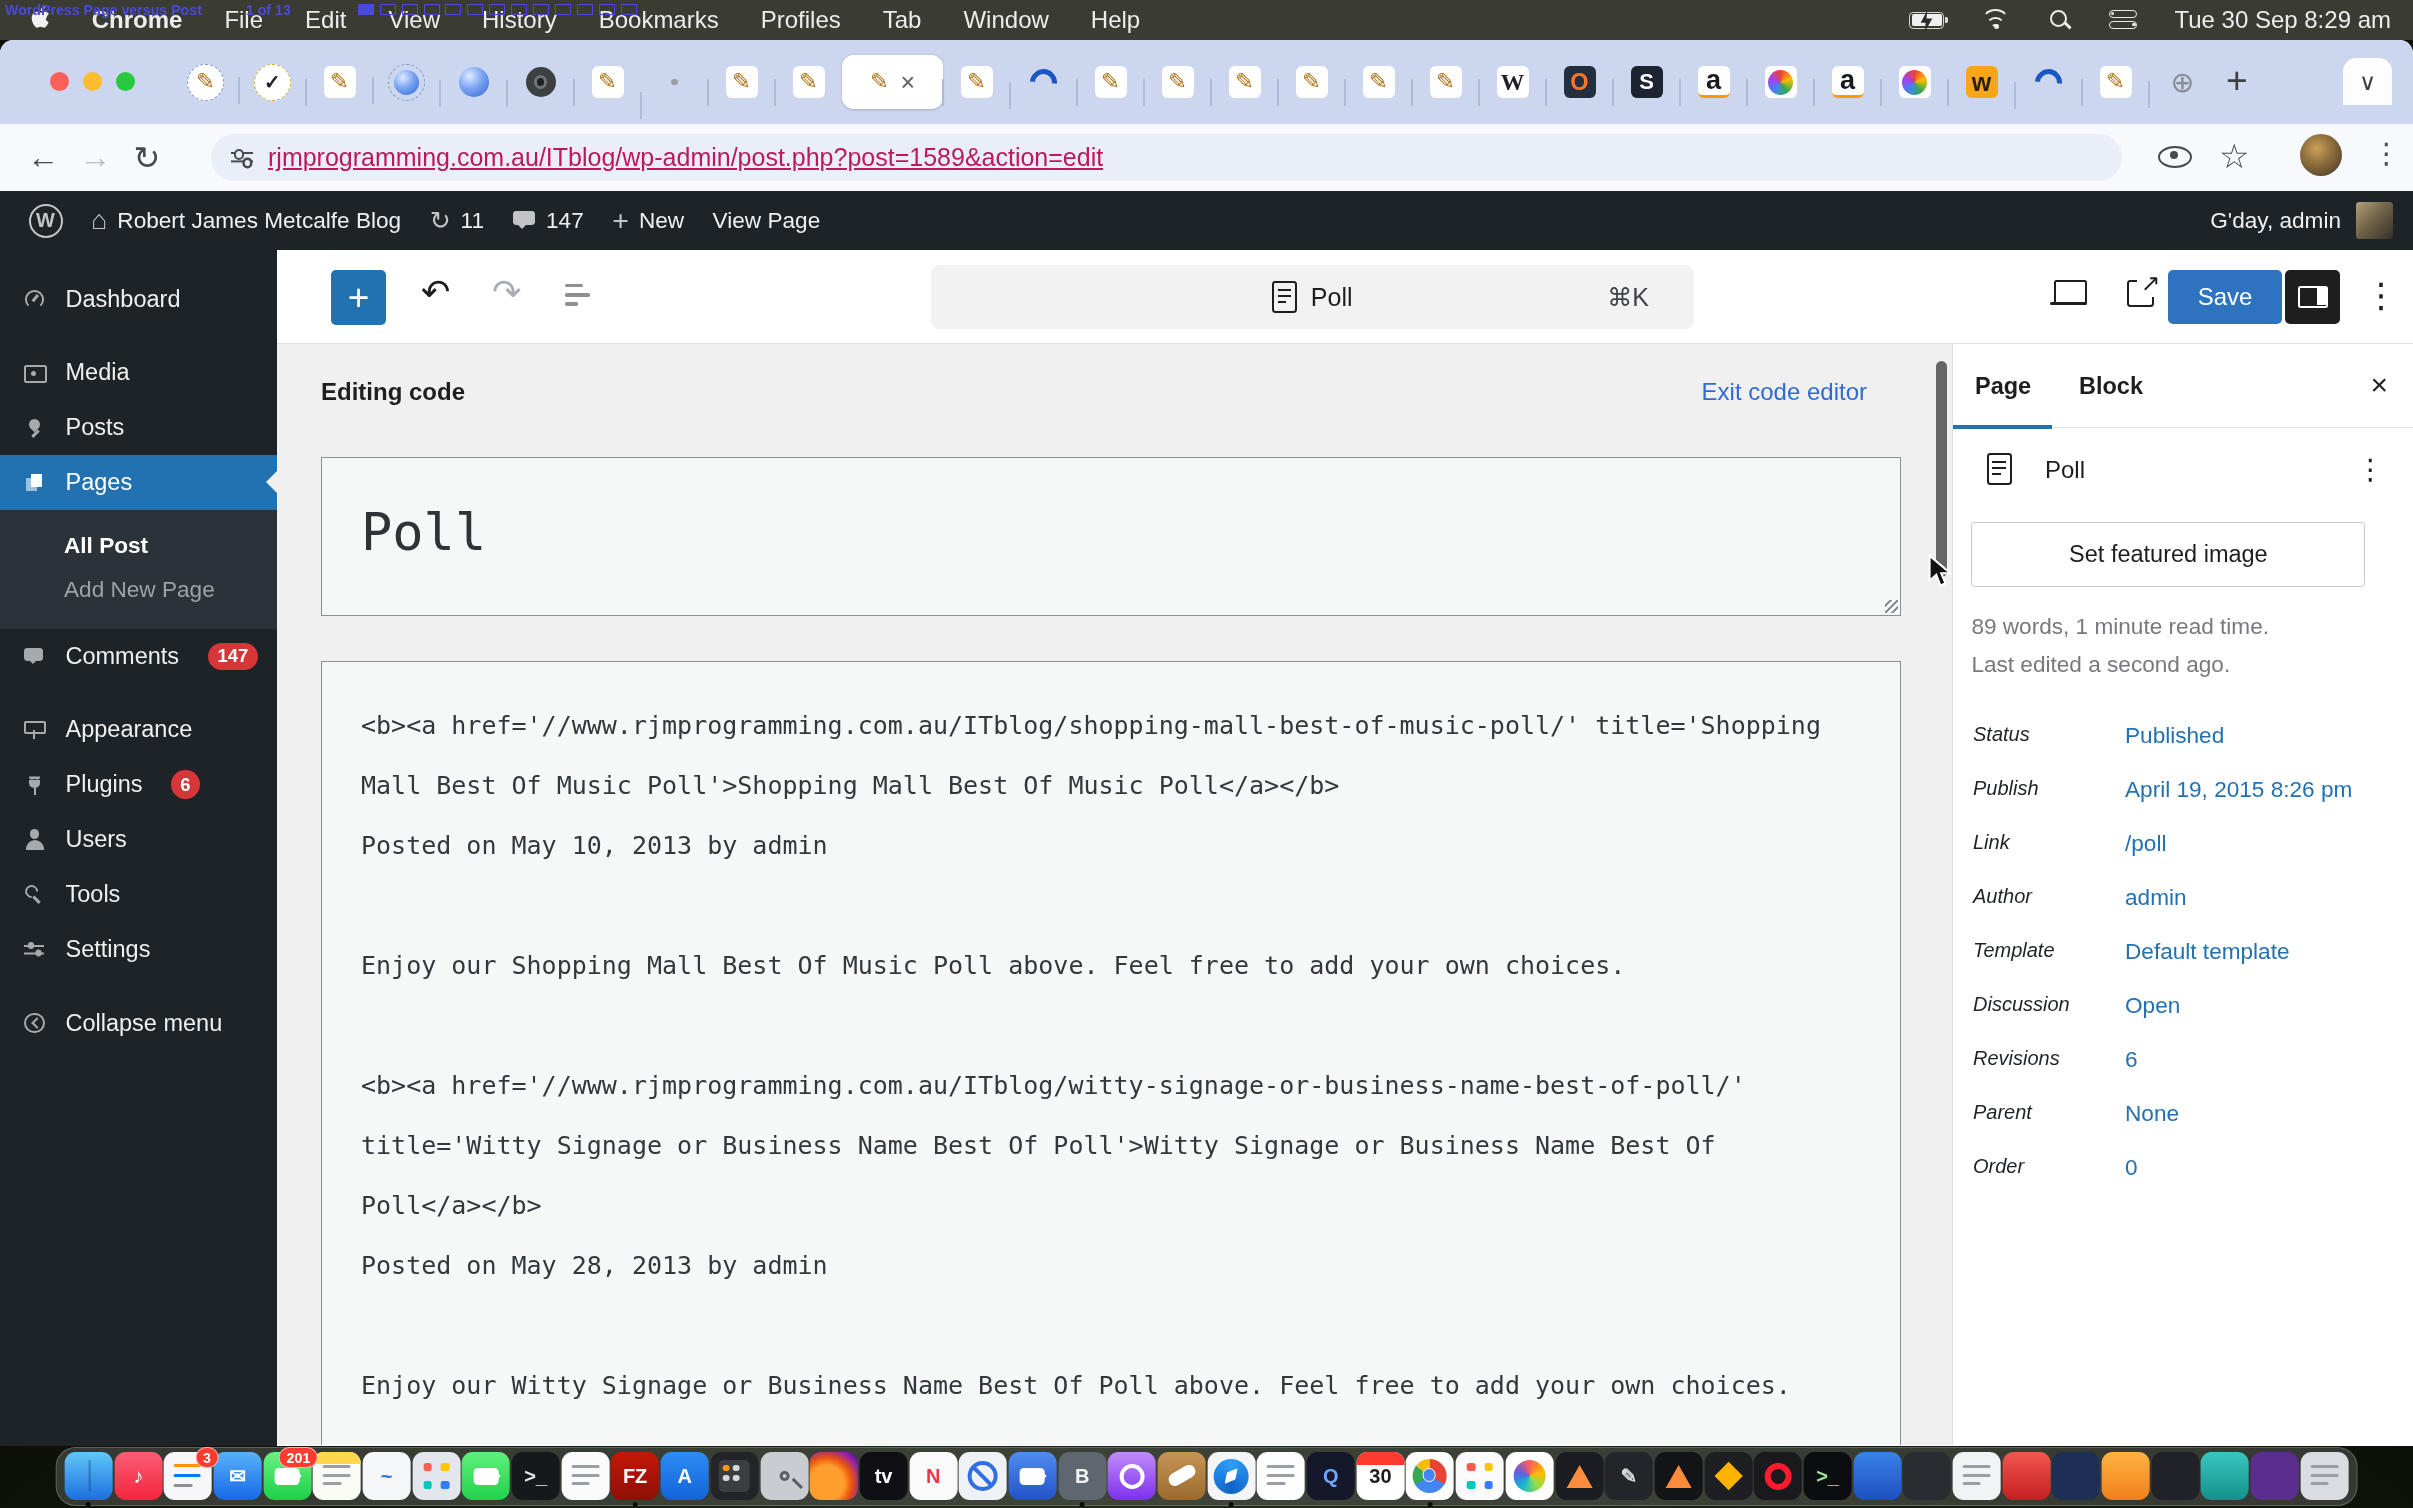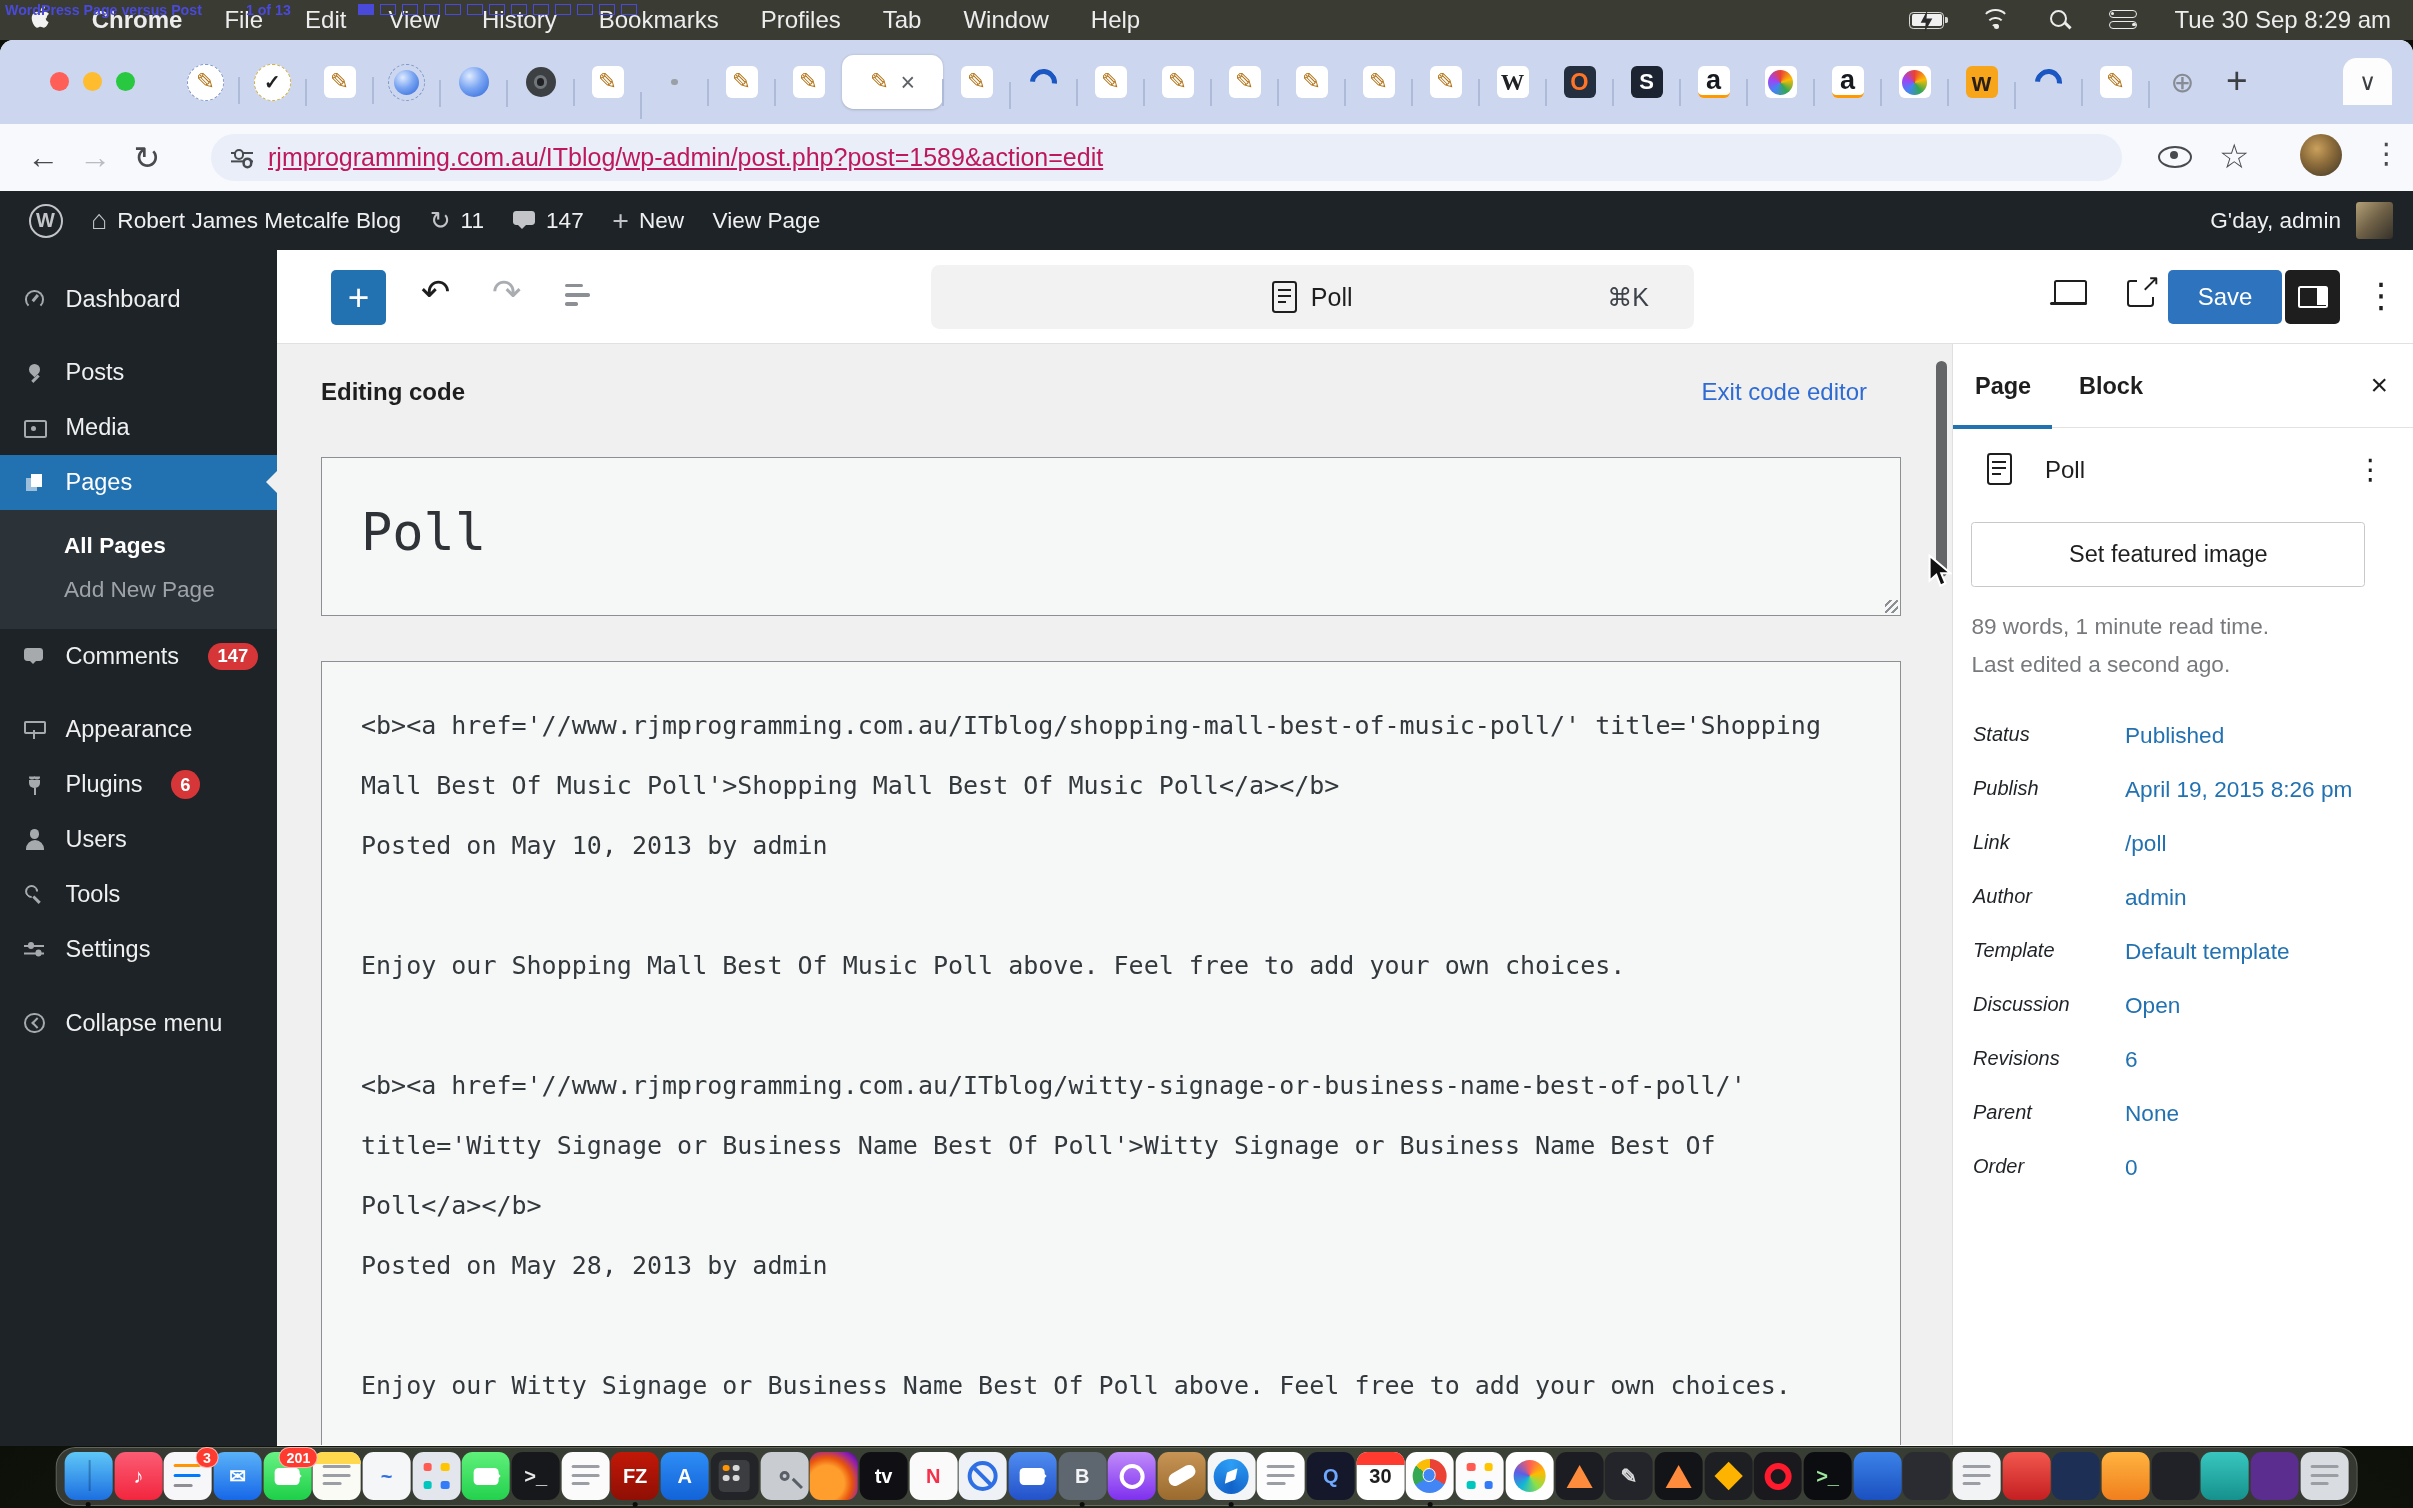--- a/index.html
+++ b/index.html
@@ -488,34 +488,34 @@
 
     <div class="workspace">
 
       <div class="wpsidebar" id="wpSidebar">
           <div class="sb-item">
             <span class="mi mi-dashboard"></span>
             <span>Dashboard</span>
           </div>
           <div class="sb-sep"></div>
           <div class="sb-item">
+            <span class="mi mi-media"></span>
+            <span>Media</span>
+          </div>
+          <div class="sb-item">
             <span class="mi mi-posts"></span>
             <span>Posts</span>
-          </div>
-          <div class="sb-item">
-            <span class="mi mi-media"></span>
-            <span>Media</span>
           </div>
           <div class="sb-item active">
             <span class="mi mi-pages"></span>
             <span>Pages</span>
             <span class="sb-arrow"></span>
           </div>
           <div class="sb-sub">
-            <div class="sb-sub-item current">All Pages</div>
+            <div class="sb-sub-item current">All Post</div>
             <div class="sb-sub-item">Add New Page</div>
           </div>
           <div class="sb-item">
             <span class="mi mi-comments"></span>
             <span>Comments</span>
             <span class="sb-badge">147</span>
           </div>
           <div class="sb-sep"></div>
           <div class="sb-item">
             <span class="mi mi-appearance"></span>

